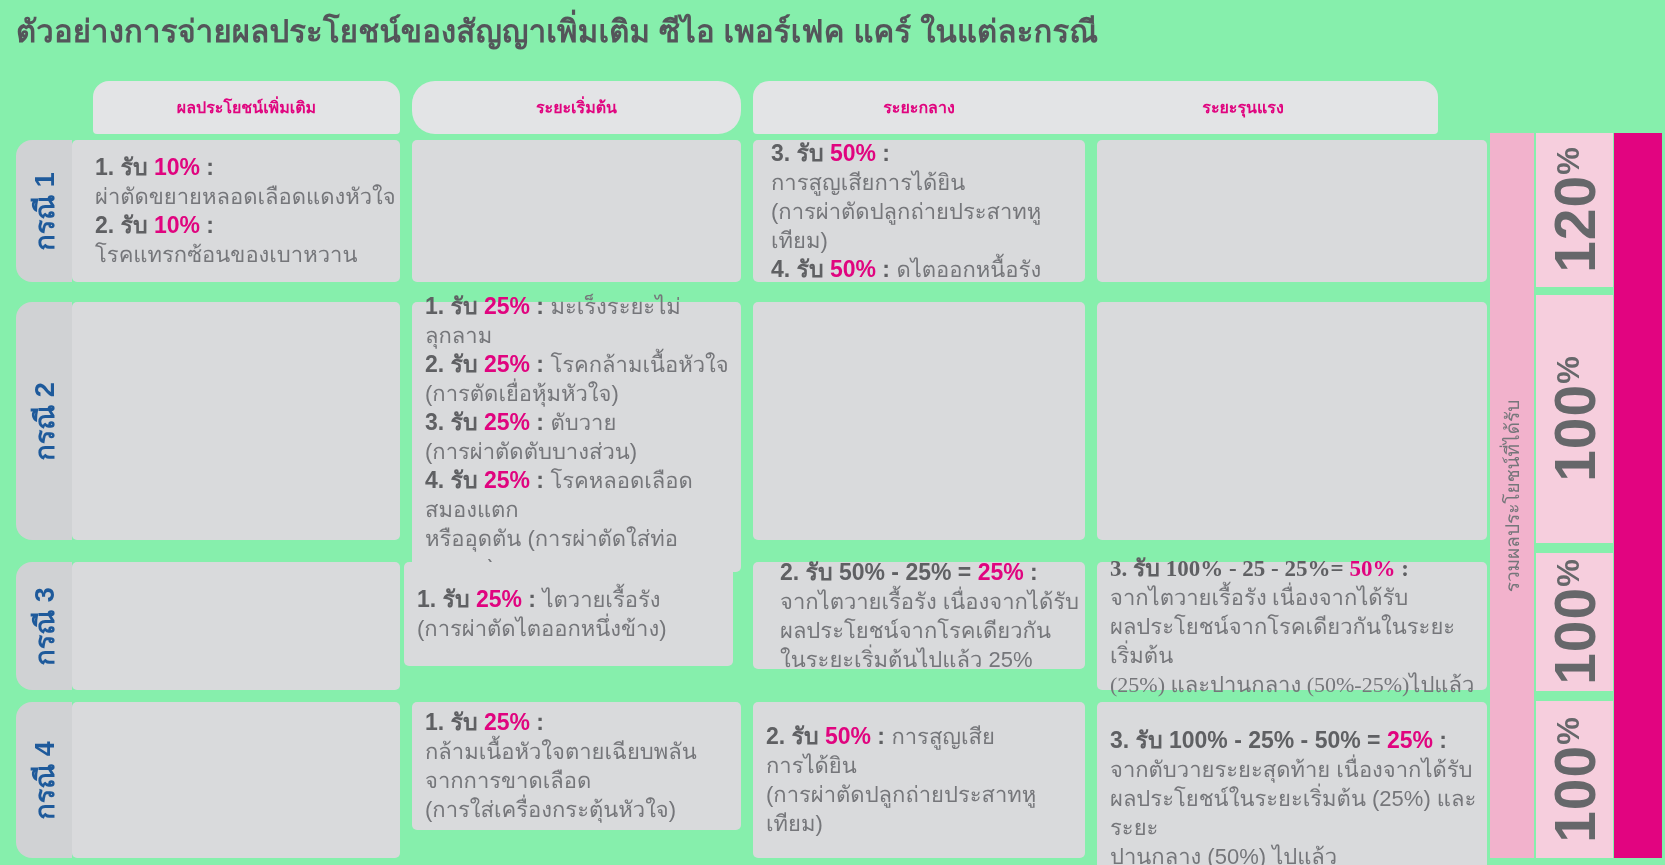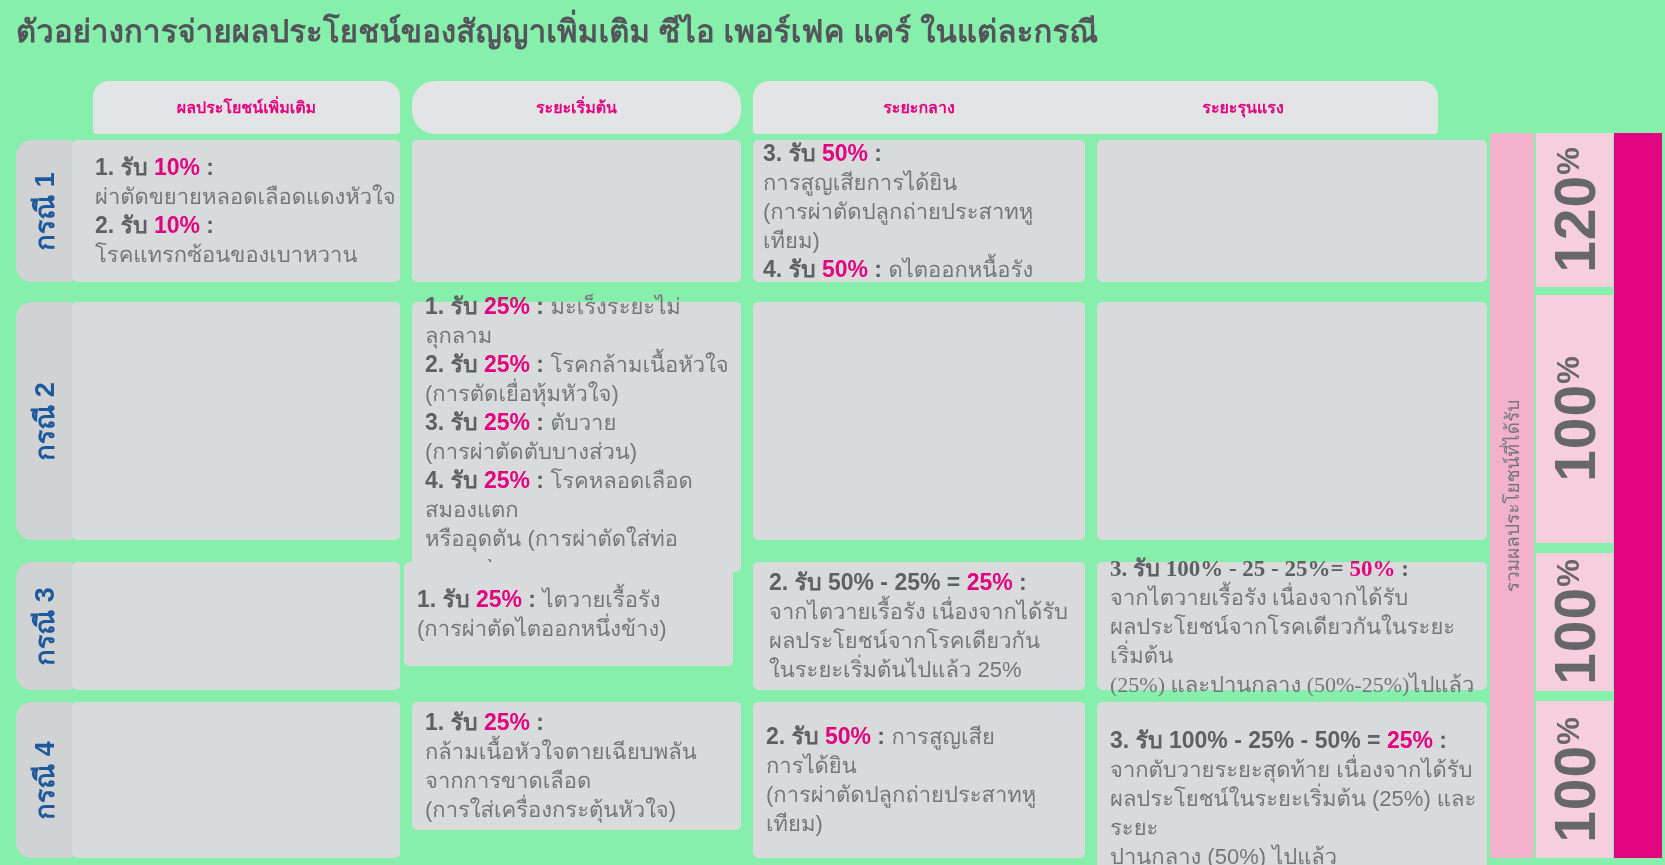--- a/index.html
+++ b/index.html
@@ -72,21 +72,21 @@
       <div class="rowlabel" style="left: 16px; top: 140px; width: 56px; height: 142px;">
         <span>กรณี 1</span>
       </div>
       <div class="cell" style="left: 72px; top: 140px; width: 328px; height: 142px; padding-left: 23px;">
         <div class="txt"><span class="b">1. รับ </span><span class="m">10%</span><span class="b"> :</span><span>
 ผ่าตัดขยายหลอดเลือดแดงหัวใจ</span><span class="b">
 2. รับ </span><span class="m">10%</span><span class="b"> :</span><span>
 โรคแทรกซ้อนของเบาหวาน</span></div>
       </div>
       <div class="cell" style="left: 412px; top: 140px; width: 329px; height: 142px; padding-left: 13px;"></div>
-      <div class="cell" style="left: 753px; top: 140px; width: 332px; height: 142px; padding-left: 10px;">
+      <div class="cell" style="left: 753px; top: 140px; width: 332px; height: 142px; padding-left: 18px;">
         <div class="txt"><span class="b">3. รับ </span><span class="m">50%</span><span class="b"> :</span><span>
 การสูญเสียการได้ยิน
 (การผ่าตัดปลูกถ่ายประสาทหูเทียม)</span><span class="b">
 4. รับ </span><span class="m">50%</span><span class="b"> : </span><span>ดไตออกหนื้อรัง</span></div>
       </div>
       <div class="cell" style="left: 1097px; top: 140px; width: 390px; height: 142px; padding-left: 13px;"></div>
       <div class="rowlabel" style="left: 16px; top: 302px; width: 56px; height: 238px;">
         <span>กรณี 2</span>
       </div>
       <div class="cell" style="left: 72px; top: 302px; width: 328px; height: 238px; padding-left: 23px;"></div>
@@ -102,21 +102,21 @@
       <div class="cell" style="left: 753px; top: 302px; width: 332px; height: 238px; padding-left: 13px;"></div>
       <div class="cell" style="left: 1097px; top: 302px; width: 390px; height: 238px; padding-left: 13px;"></div>
       <div class="rowlabel" style="left: 16px; top: 562px; width: 56px; height: 128px;">
         <span>กรณี 3</span>
       </div>
       <div class="cell" style="left: 72px; top: 562px; width: 328px; height: 128px; padding-left: 23px;"></div>
       <div class="cell" style="left: 404px; top: 562px; width: 329px; height: 104px; padding-left: 13px;">
         <div class="txt"><span class="b">1. รับ </span><span class="m">25%</span><span class="b"> : </span><span>ไตวายเรื้อรัง
 (การผ่าตัดไตออกหนึ่งข้าง)</span></div>
       </div>
-      <div class="cell" style="left: 753px; top: 562px; width: 332px; height: 128px; padding-left: 16px;">
+      <div class="cell" style="left: 753px; top: 562px; width: 332px; height: 107px; padding-left: 27px;">
         <div class="txt"><span class="b">2. รับ 50% - 25% = </span><span class="m">25%</span><span class="b"> :</span><span>
 จากไตวายเรื้อรัง เนื่องจากได้รับ
 ผลประโยชน์จากโรคเดียวกัน
 ในระยะเริ่มต้นไปแล้ว 25%</span></div>
       </div>
       <div class="cell" style="left: 1097px; top: 562px; width: 390px; height: 128px; padding-left: 13px; font-family: Liberation Serif, serif;">
         <div class="txt"><span class="b">3. รับ 100% - 25 - 25%= </span><span class="m">50%</span><span class="b"> :</span><span>
 จากไตวายเรื้อรัง เนื่องจากได้รับ
 ผลประโยชน์จากโรคเดียวกันในระยะเริ่มต้น
 (25%) และปานกลาง (50%-25%)ไปแล้ว</span></div>

